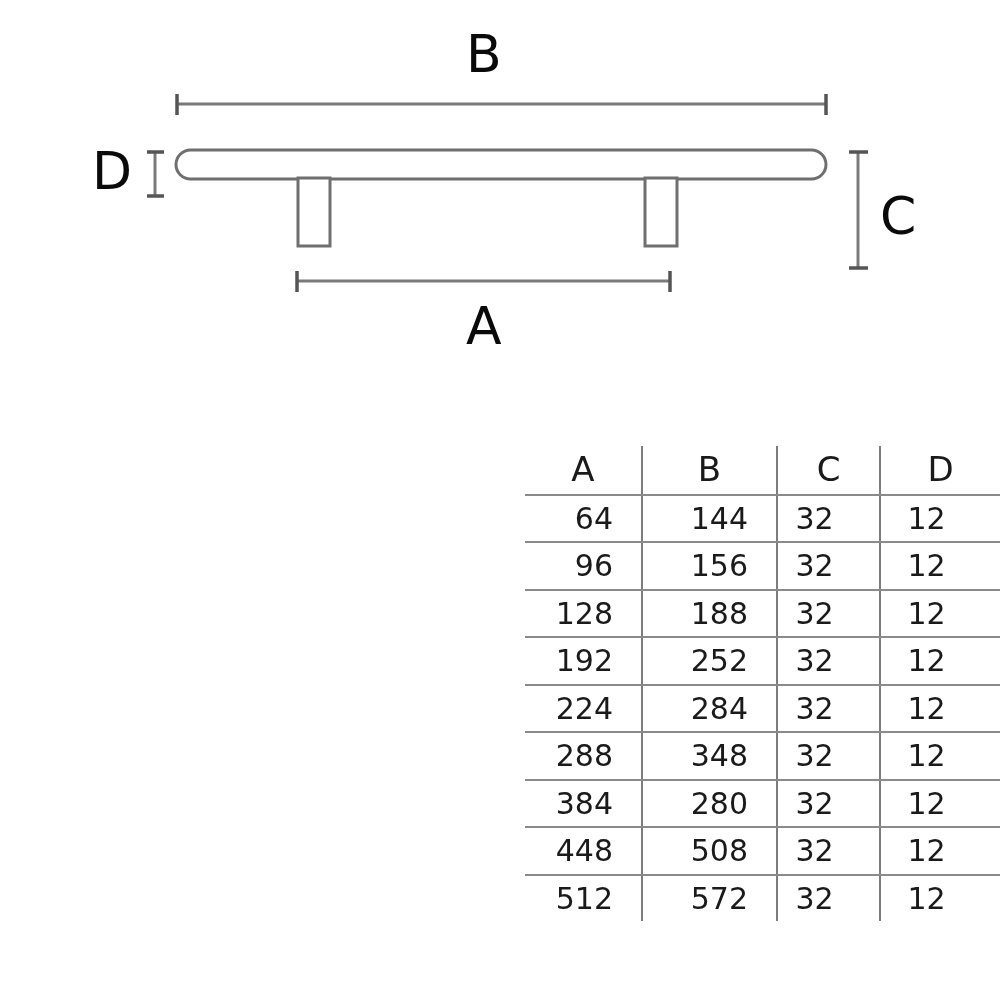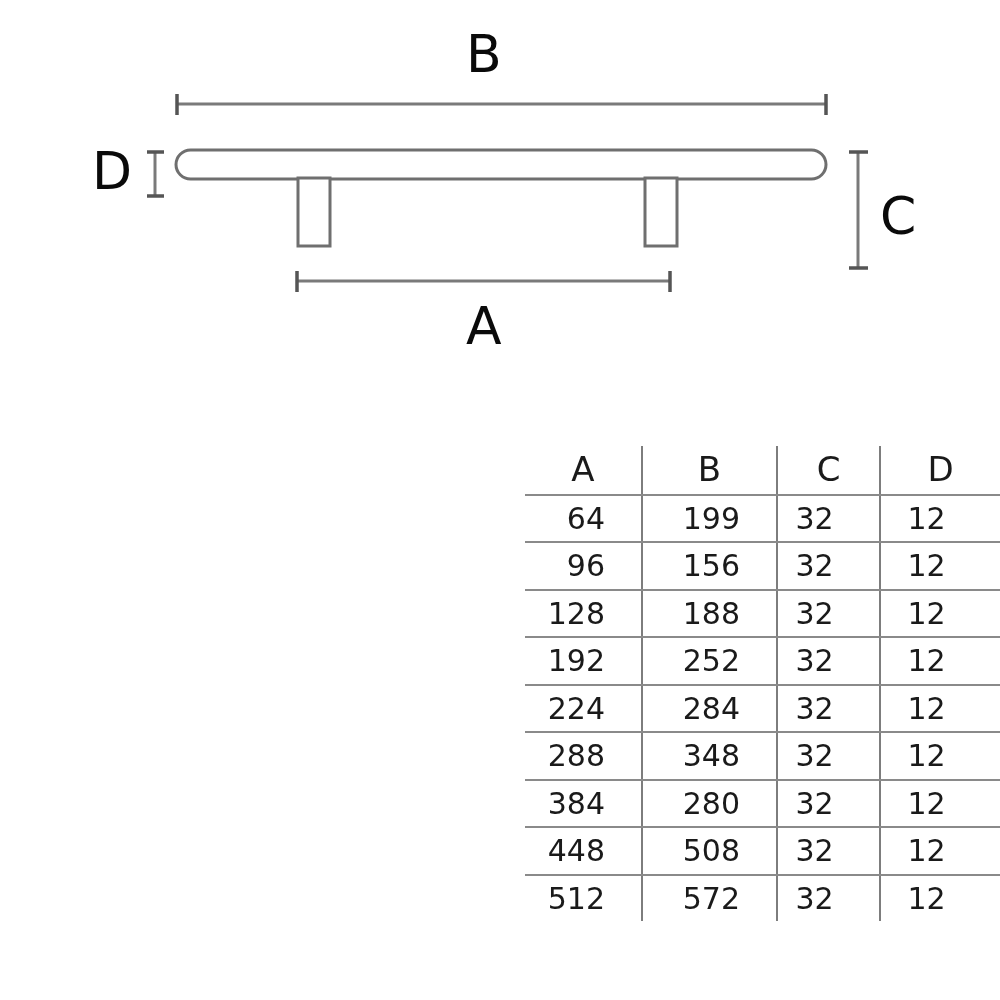--- a/index.html
+++ b/index.html
@@ -73,21 +73,21 @@
   }
   table.spec-table th {
     font-size: 34px;
     text-align: center;
     border-bottom: 2px solid #8a8a8a;
     padding-bottom: 2px;
   }
   table.spec-table td {
     font-size: 30px;
     text-align: right;
-    padding-right: 36px;
+    padding-right: 28px;
     border-bottom: 2px solid #8a8a8a;
   }
   table.spec-table td.col-c,
   table.spec-table td.col-d {
     text-align: center;
     padding-right: 28px;
   }
   table.spec-table th.col-a,
   table.spec-table td.col-a { border-right: 2px solid #7d7d7d; }
   table.spec-table th.col-b,
@@ -161,21 +161,21 @@
       <tr>
         <th class="col-a">A</th>
         <th class="col-b">B</th>
         <th class="col-c">C</th>
         <th class="col-d">D</th>
       </tr>
     </thead>
     <tbody id="table-body">
         <tr>
           <td class="col-a">64</td>
-          <td class="col-b">199</td>
+          <td class="col-b">144</td>
           <td class="col-c">32</td>
           <td class="col-d">12</td>
         </tr>
         <tr>
           <td class="col-a">96</td>
           <td class="col-b">156</td>
           <td class="col-c">32</td>
           <td class="col-d">12</td>
         </tr>
         <tr>

